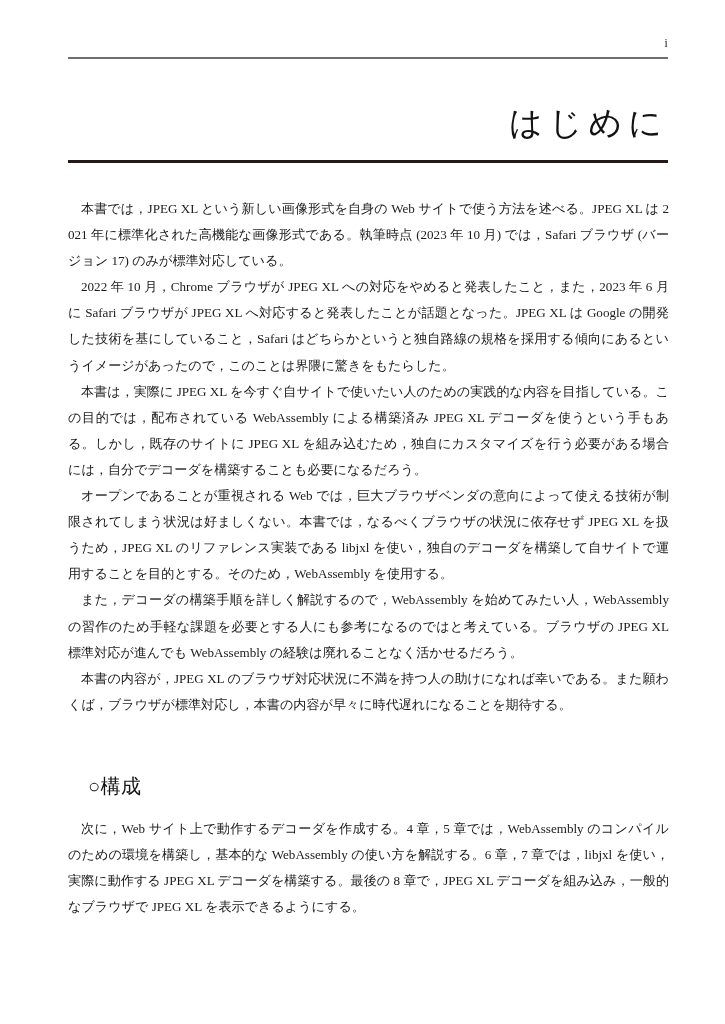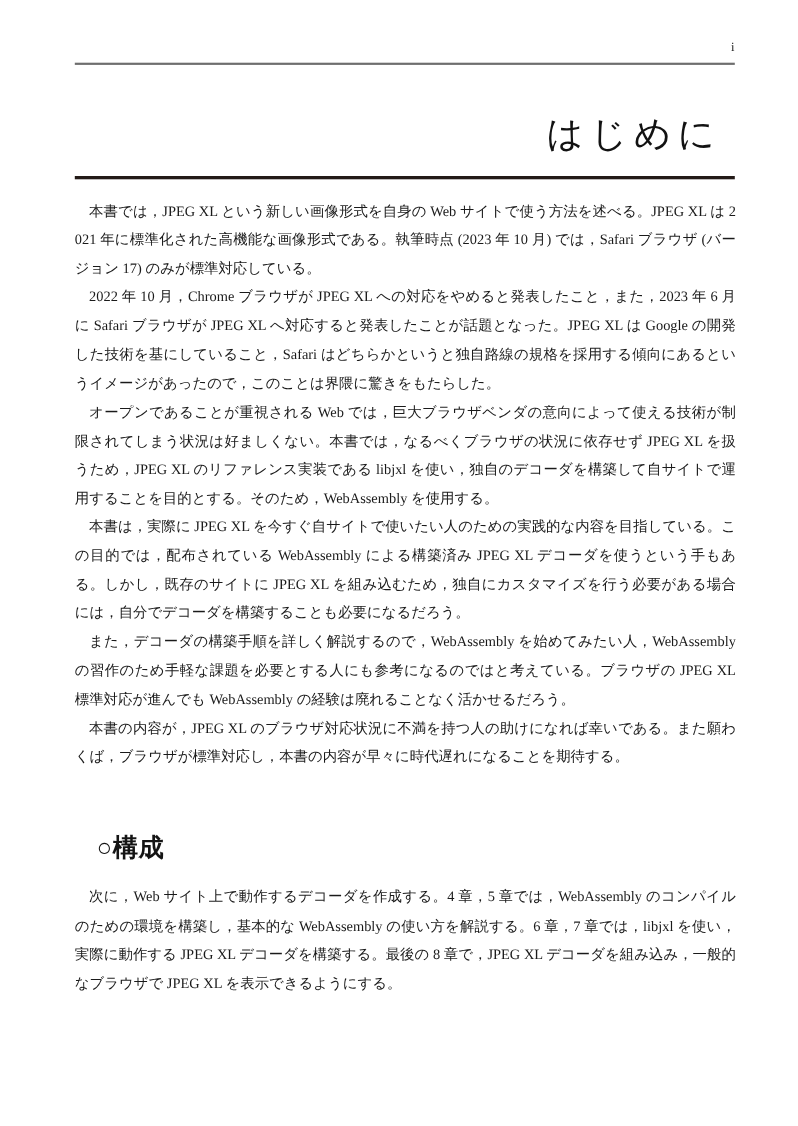--- a/index.html
+++ b/index.html
@@ -38,21 +38,21 @@
     top: 57px;
     left: 68px;
     width: 600px;
     height: 2px;
     background: #6e6e6e;
   }
 
   .title {
     position: absolute;
     top: 103px;
-    left: 56px;
+    left: 68px;
     width: 600px;
     text-align: right;
     font-size: 33px;
     line-height: 1.25;
     letter-spacing: 6px;
     color: #121212;
     font-family: "Liberation Serif", "DejaVu Serif", serif;
     white-space: nowrap;
   }
   .title .glyphs { padding-right: 0px; }
@@ -62,43 +62,43 @@
     top: 160px;
     left: 68px;
     width: 600px;
     height: 3px;
     background: #231a17;
   }
 
   
   .body {
     position: absolute;
-    top: 179px;
+    top: 196px;
     left: 68px;
     width: 601px;
   }
   p.para {
     margin: 0 0 0 0;
     font-size: 13.1px;
     line-height: 26.1px;
     text-align: justify;
     text-justify: inter-character;
     text-indent: 13px;
     color: #1a1a1a;
     word-break: break-all;
     overflow-wrap: anywhere;
     hyphens: none;
   }
   p.para.last { margin-bottom: 0; }
 
   h2.section {
     margin: 0;
-    font-size: 23px;
+    font-size: 20px;
     line-height: 1.2;
-    font-weight: bold;
+    font-weight: normal;
     color: #141414;
     letter-spacing: 0.5px;
     text-indent: 20px;
   }
   .gap-before-section { height: 56px; }
   .gap-after-section  { height: 18px; }
 </style>
 </head>
 <body>
 
@@ -111,22 +111,22 @@
   <div class="title">
     <span class="glyphs">はじめに</span>
   </div>
 
   <div class="rule-bottom"></div>
 
   <div class="body">
 
     <p class="para">本書では，JPEG XL という新しい画像形式を自身の Web サイトで使う方法を述べる。JPEG XL は 2021 年に標準化された高機能な画像形式である。執筆時点 (2023 年 10 月) では，Safari ブラウザ (バージョン 17) のみが標準対応している。</p>
     <p class="para">2022 年 10 月，Chrome ブラウザが JPEG XL への対応をやめると発表したこと，また，2023 年 6 月に Safari ブラウザが JPEG XL へ対応すると発表したことが話題となった。JPEG XL は Google の開発した技術を基にしていること，Safari はどちらかというと独自路線の規格を採用する傾向にあるというイメージがあったので，このことは界隈に驚きをもたらした。</p>
+    <p class="para">本書は，実際に JPEG XL を今すぐ自サイトで使いたい人のための実践的な内容を目指している。この目的では，配布されている WebAssembly による構築済み JPEG XL デコーダを使うという手もある。しかし，既存のサイトに JPEG XL を組み込むため，独自にカスタマイズを行う必要がある場合には，自分でデコーダを構築することも必要になるだろう。</p>
     <p class="para">オープンであることが重視される Web では，巨大ブラウザベンダの意向によって使える技術が制限されてしまう状況は好ましくない。本書では，なるべくブラウザの状況に依存せず JPEG XL を扱うため，JPEG XL のリファレンス実装である libjxl を使い，独自のデコーダを構築して自サイトで運用することを目的とする。そのため，WebAssembly を使用する。</p>
-    <p class="para">本書は，実際に JPEG XL を今すぐ自サイトで使いたい人のための実践的な内容を目指している。この目的では，配布されている WebAssembly による構築済み JPEG XL デコーダを使うという手もある。しかし，既存のサイトに JPEG XL を組み込むため，独自にカスタマイズを行う必要がある場合には，自分でデコーダを構築することも必要になるだろう。</p>
     <p class="para last">また，デコーダの構築手順を詳しく解説するので，WebAssembly を始めてみたい人，WebAssembly の習作のため手軽な課題を必要とする人にも参考になるのではと考えている。ブラウザの JPEG XL 標準対応が進んでも WebAssembly の経験は廃れることなく活かせるだろう。</p>
     <p class="para">本書の内容が，JPEG XL のブラウザ対応状況に不満を持つ人の助けになれば幸いである。また願わくば，ブラウザが標準対応し，本書の内容が早々に時代遅れになることを期待する。</p>
 
     <div class="gap-before-section"></div>
 
     <h2 class="section">○構成</h2>
 
     <div class="gap-after-section"></div>
 
     <p class="para last">次に，Web サイト上で動作するデコーダを作成する。4 章，5 章では，WebAssembly のコンパイルのための環境を構築し，基本的な WebAssembly の使い方を解説する。6 章，7 章では，libjxl を使い，実際に動作する JPEG XL デコーダを構築する。最後の 8 章で，JPEG XL デコーダを組み込み，一般的なブラウザで JPEG XL を表示できるようにする。</p>

